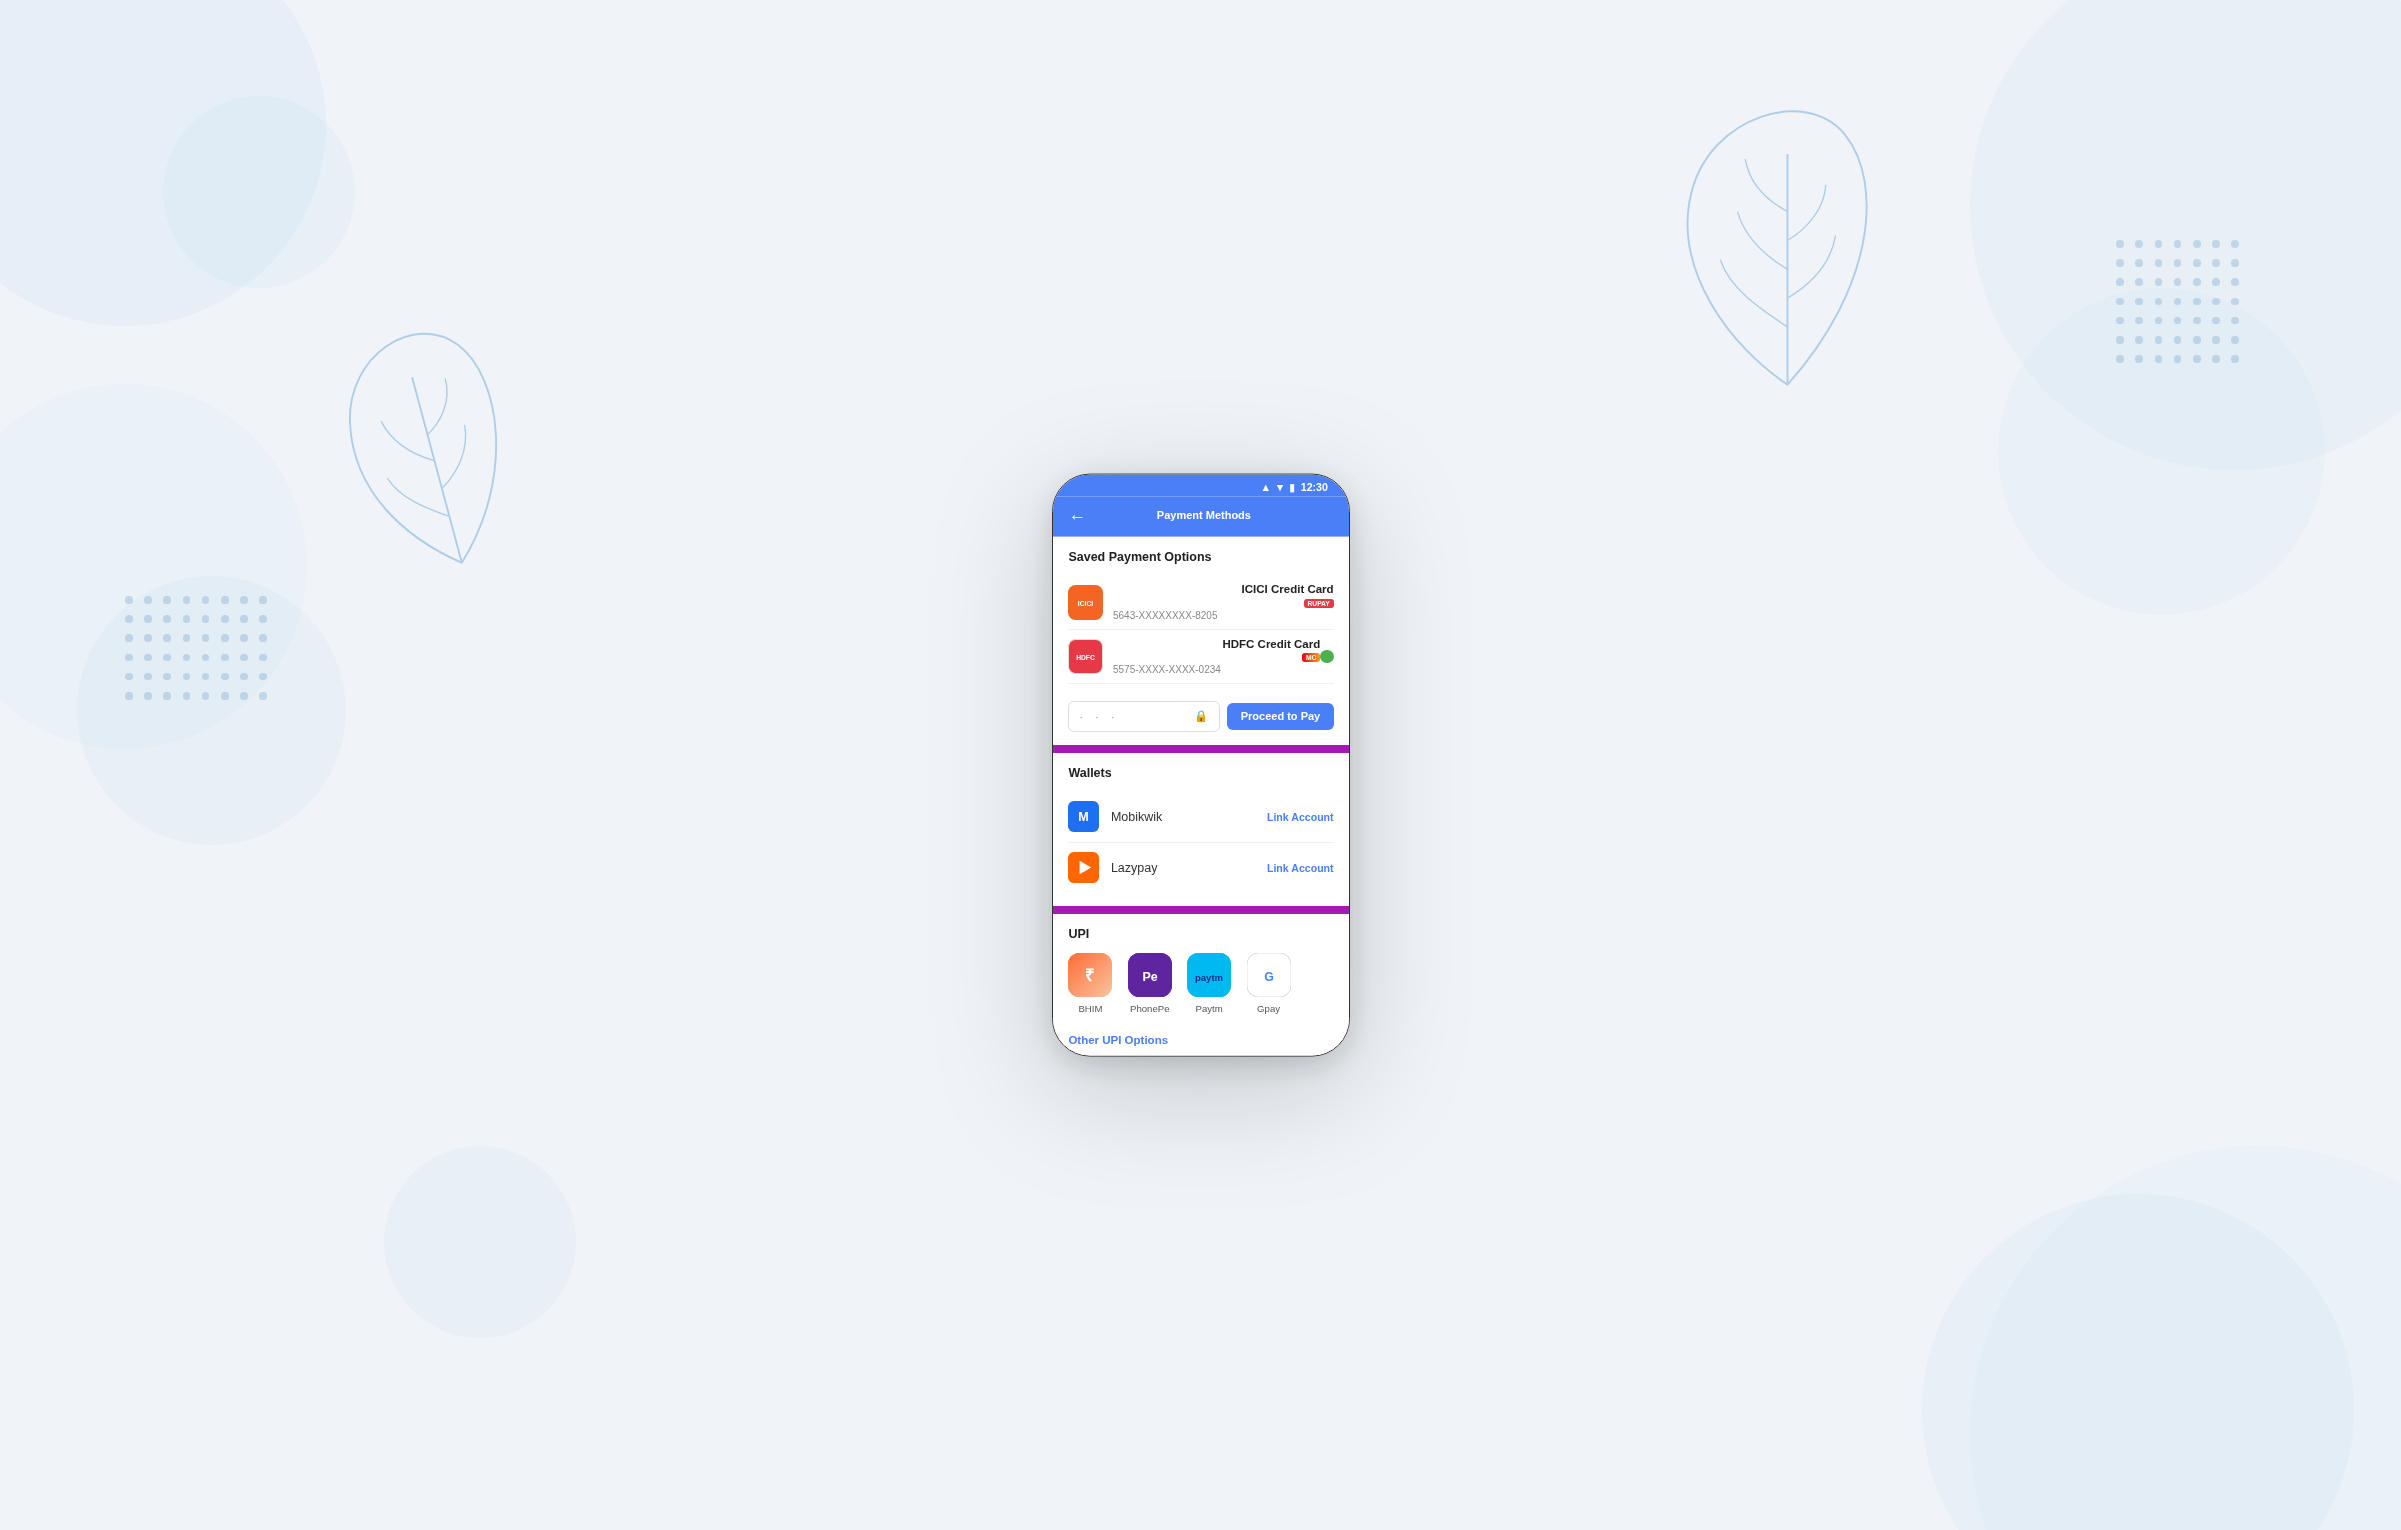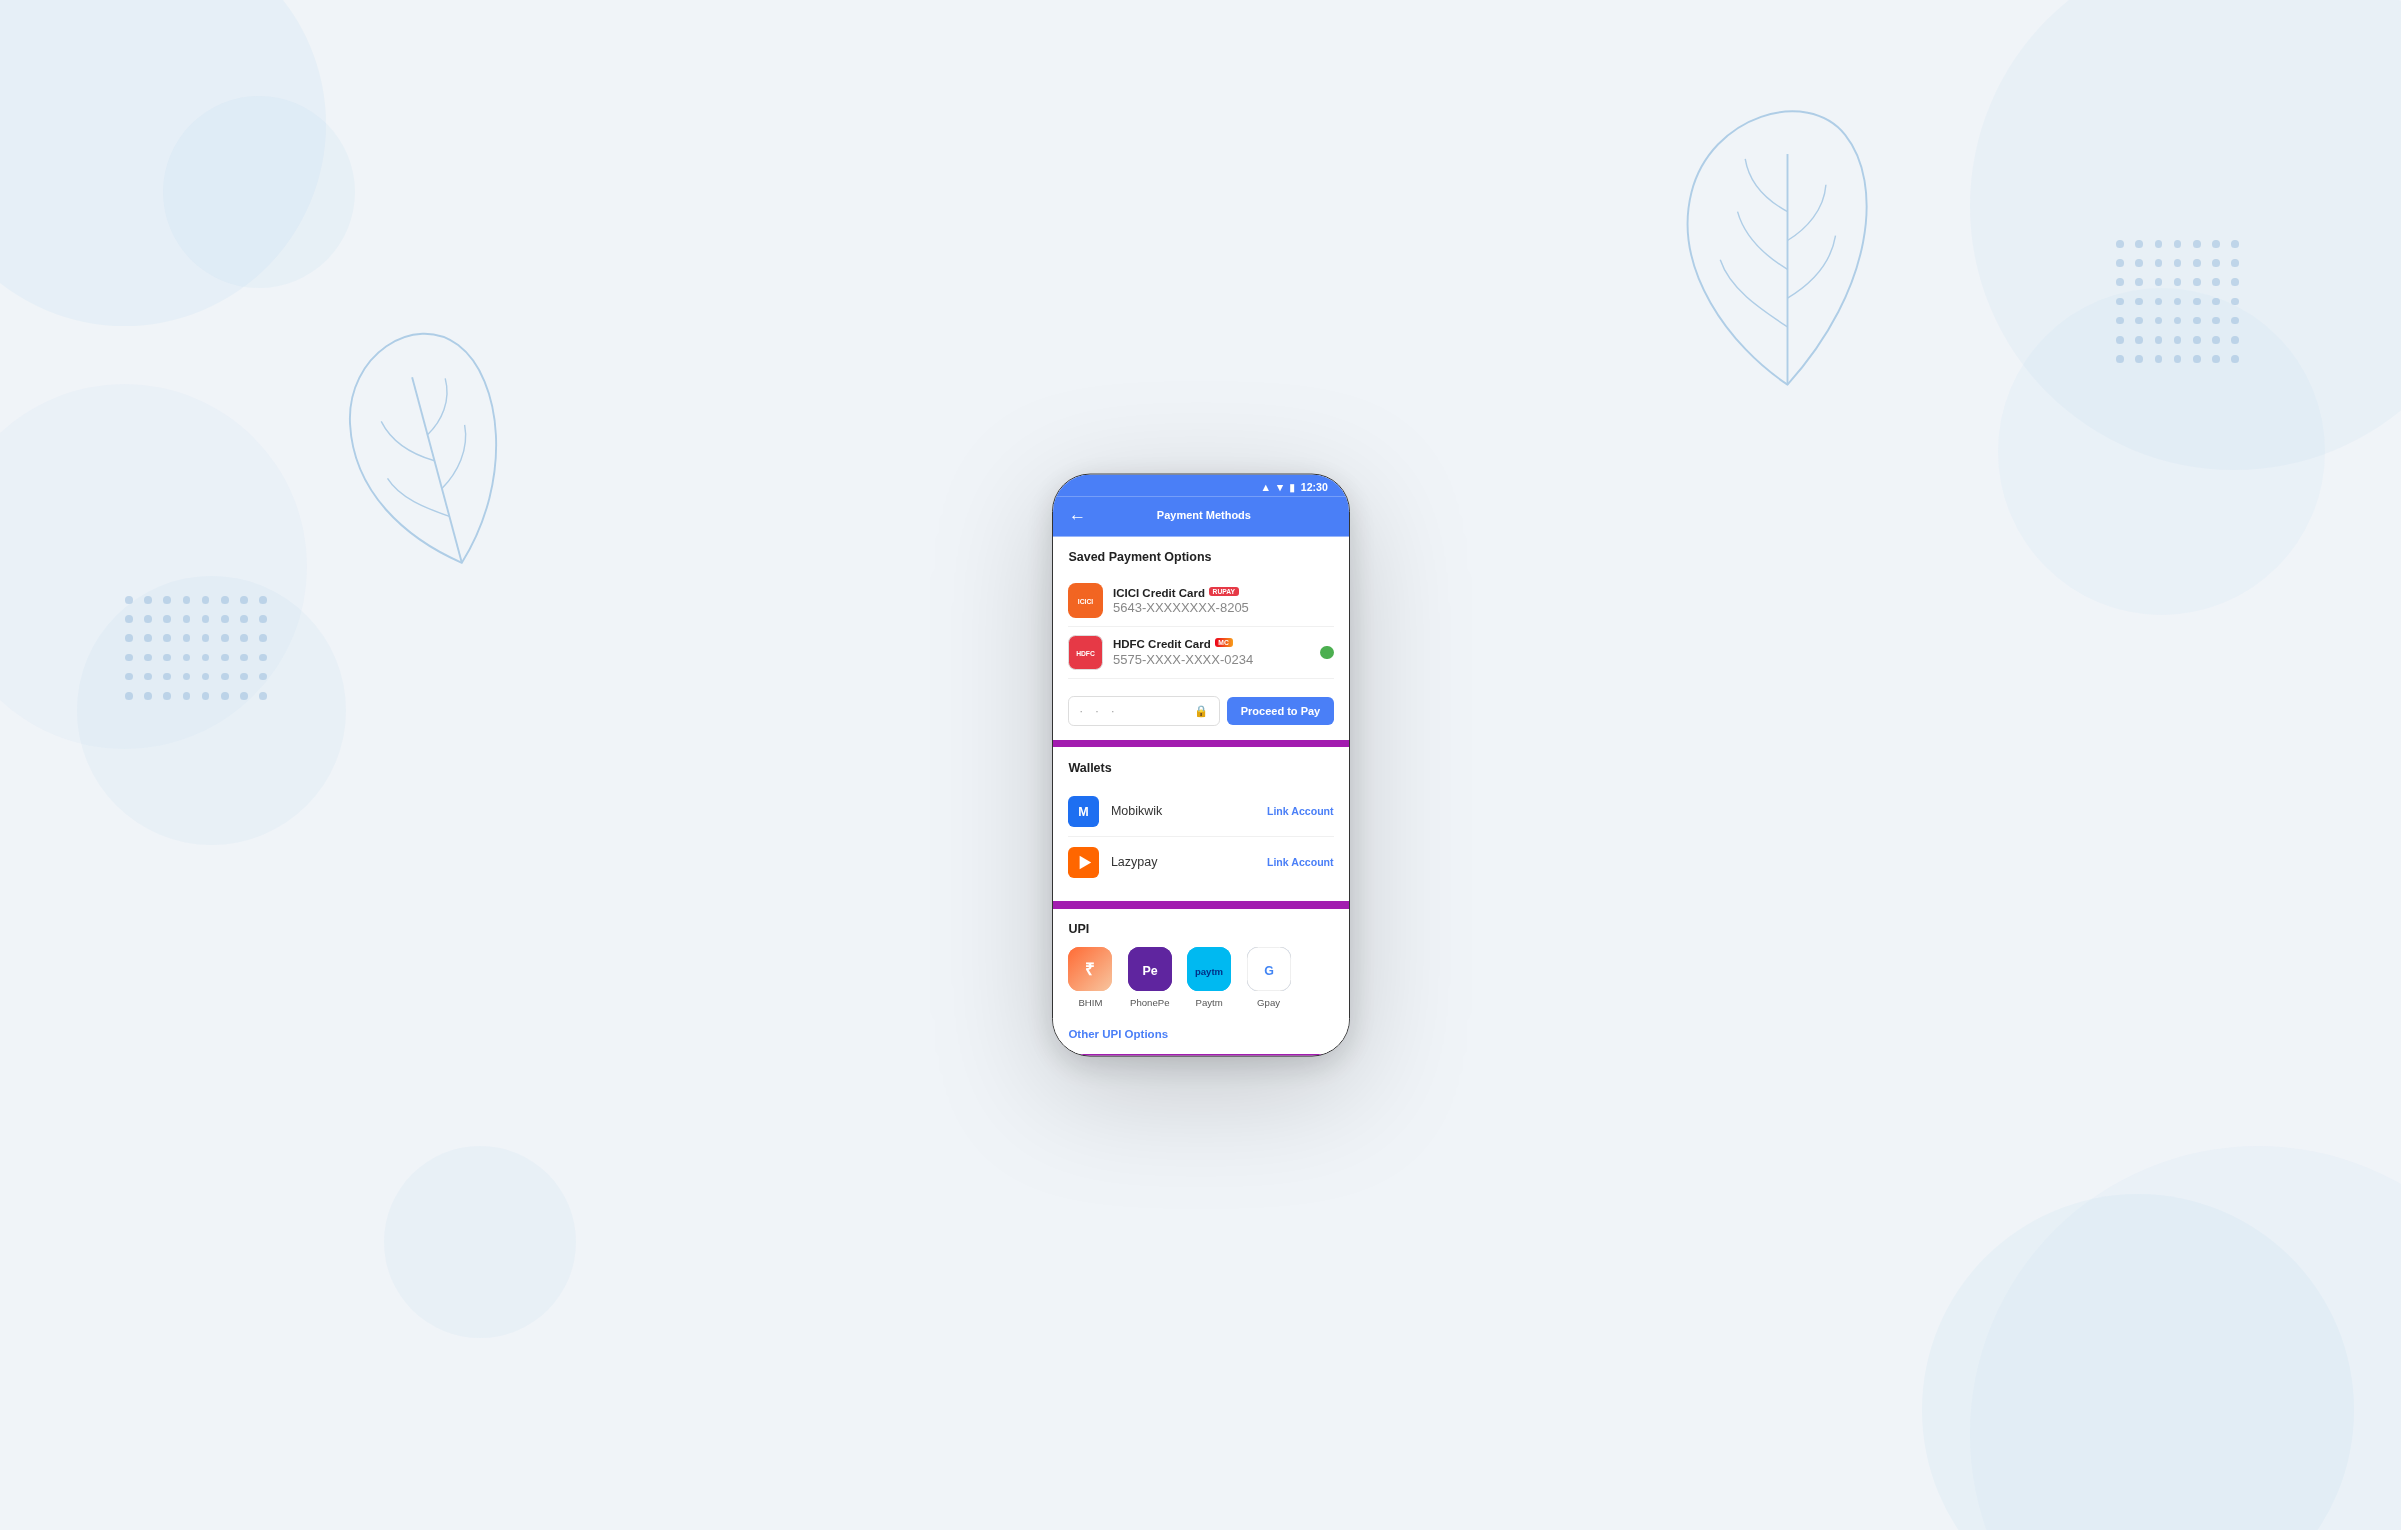--- a/index.html
+++ b/index.html
@@ -164,25 +164,26 @@
       border: 1px solid #ddd;
     }
     .card-info {
       flex: 1;
     }
     .card-name {
       font-size: 11.5px;
       font-weight: 600;
       color: #222;
       display: flex;
-      align-items: flex-start;
+      align-items: flex-end;
       gap: 3.8px;
+      flex-direction: column;
     }
     .card-number {
-      font-size: 13px;
+      font-size: 10px;
       color: #888;
       margin-top: 1.9px;
     }
     .card-badge {
       font-size: 6.7px;
       background: #e63946;
       color: white;
       padding: 1px 3.8px;
       border-radius: 2.9px;
       font-weight: bold;

